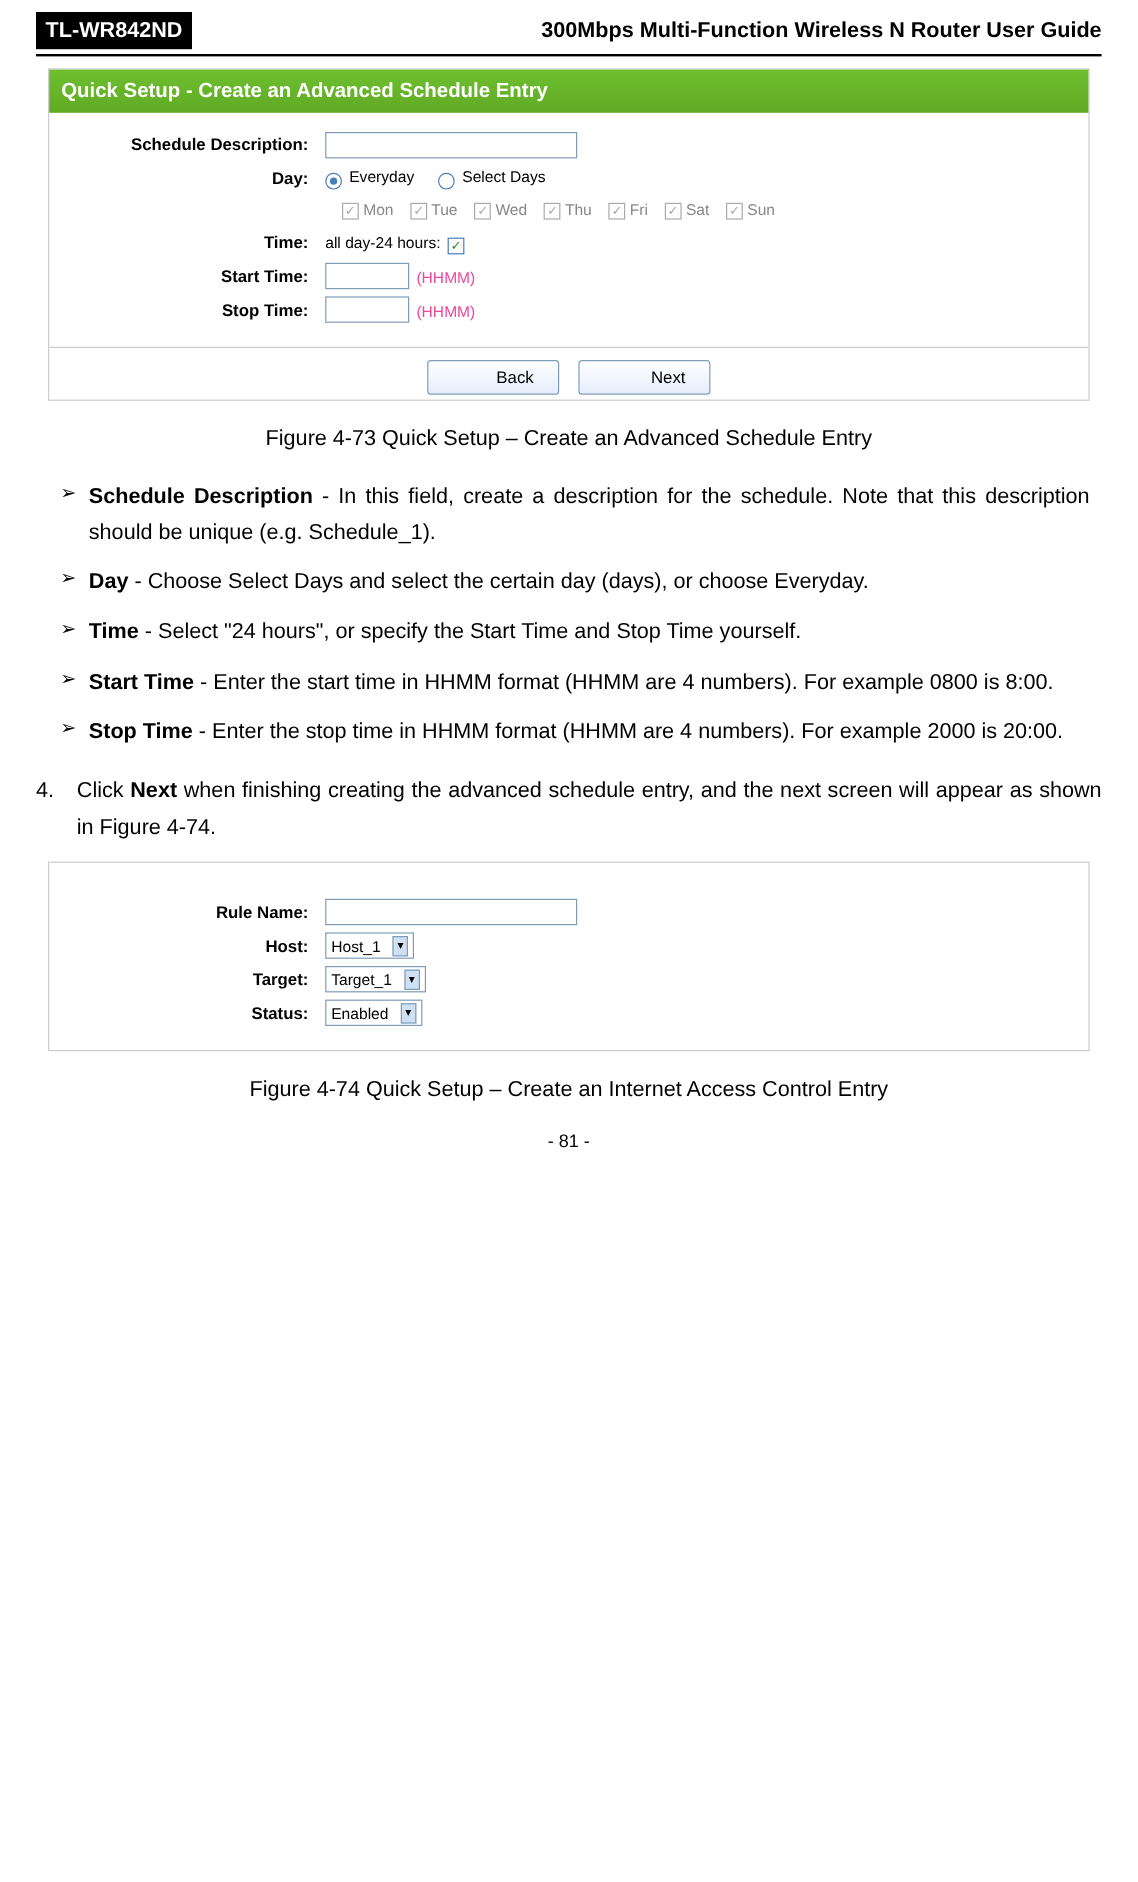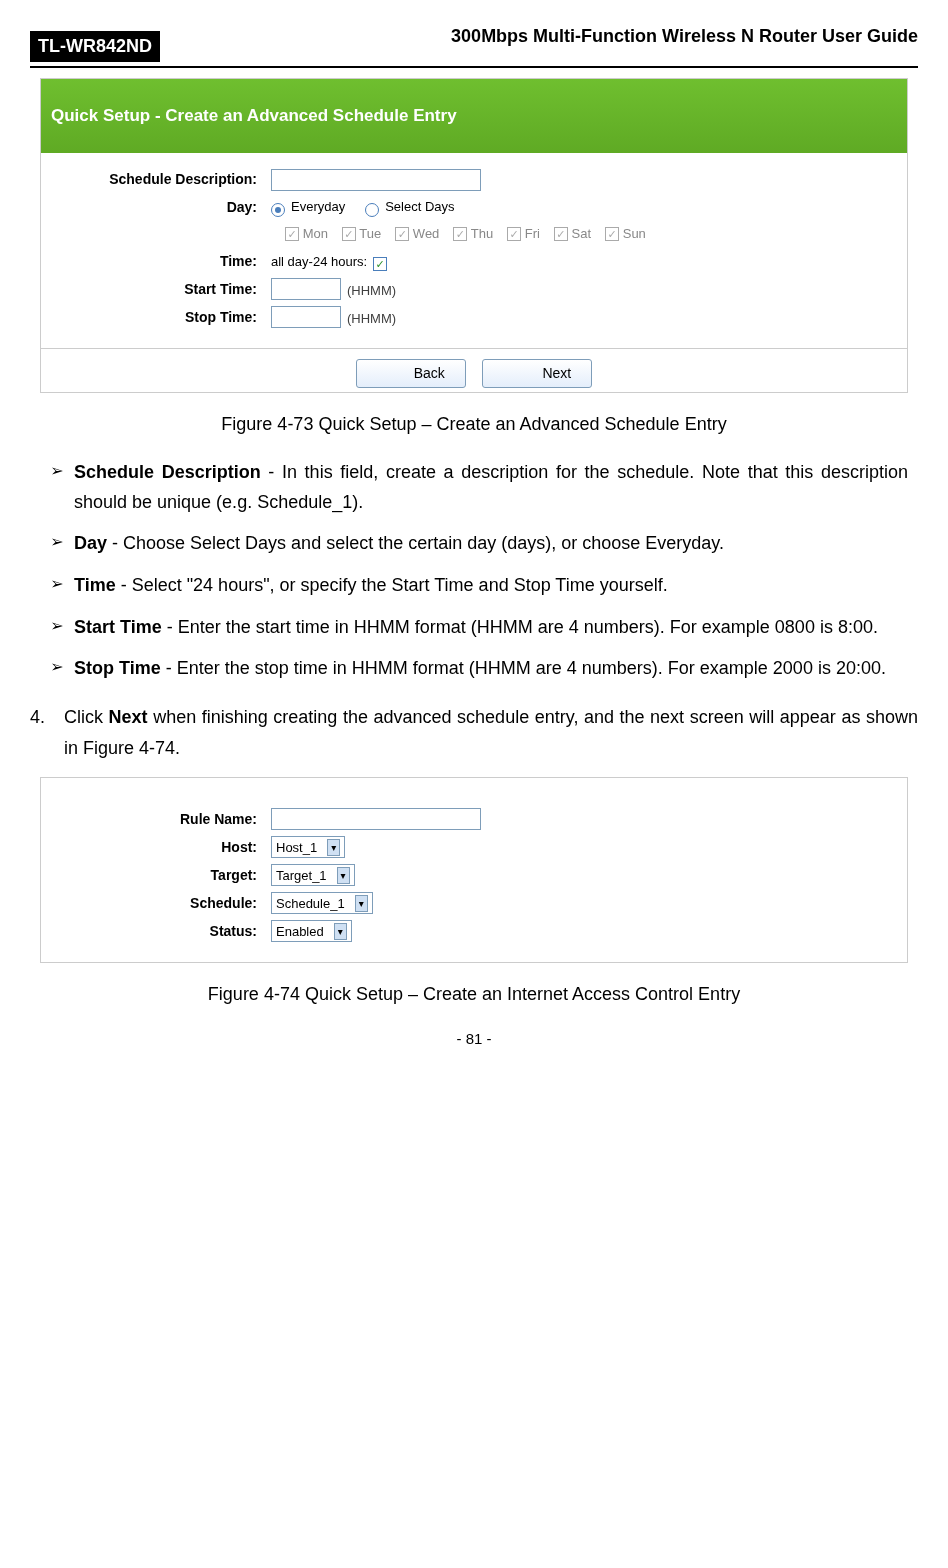--- a/index.html
+++ b/index.html
@@ -1,23 +1,23 @@
 <!DOCTYPE html>
 <html><head>
 <meta charset="utf-8">
 <style>
 * { box-sizing: border-box; margin: 0; padding: 0; }
 body { font-family: Arial, sans-serif; font-size: 16px; width: 948px; margin: 0 auto; background: #fff; color: #000; padding: 0 30px; line-height: 1.5; }
 .header { display: flex; align-items: center; padding: 10px 0 4px 0; }
-.model-badge { background: #000; color: #fff; font-weight: bold; padding: 2px 8px; font-size: 18px; margin-top: 21px; }
+.model-badge { background: #000; color: #fff; font-weight: bold; padding: 2px 8px; font-size: 18px; }
 .header-title { font-weight: bold; font-size: 18px; margin-left: 6px; flex: 1; text-align: right; }
 .header-rule { border: none; border-top: 2px solid #000; margin-bottom: 10px; }
 
 .ui-panel { border: 1px solid #ccc; background: #fff; margin: 0 10px 18px 10px; }
-.ui-title { background: linear-gradient(#6fbf2f,#5faa24); color: #fff; font-weight: bold; padding: 24px 10px; font-size: 17px; }
+.ui-title { background: linear-gradient(#6fbf2f,#5faa24); color: #fff; font-weight: bold; padding: 5px 10px; font-size: 17px; }
 .ui-body { padding: 10px 30px 14px 30px; font-size: 14px; }
 .note-text { color: #d6008a; font-size: 13px; margin: 8px 0 18px 0; }
 .form-row { display: flex; align-items: center; margin: 6px 0; }
 .form-label { width: 200px; text-align: right; font-weight: bold; padding-right: 14px; font-size: 14px; }
 .form-ctrl { display: flex; align-items: flex-end; gap: 6px; font-size: 13px; }
 .txt { border: 1px solid #7e9db9; height: 22px; background: #fff; }
 .txt-wide { width: 210px; }
 .txt-narrow { width: 70px; }
 .radio-dot { display:inline-flex; width:14px; height:14px; border:1px solid #4a7ebb; border-radius:50%; align-items:center; justify-content:center; }
 .radio-dot.checked::after { content:""; width:6px; height:6px; background:#4a7ebb; border-radius:50%; }
@@ -34,21 +34,21 @@
 .fig-caption { text-align:center; font-size:18px; margin: 6px 0 20px 0; }
 .bullet-list { margin: 0 10px 18px 10px; }
 .bullet-item { display:flex; margin: 8px 0 12px 0; font-size:18px; line-height:1.65; }
 .bullet-mark { width: 34px; text-align:center; font-size:16px; }
 .bullet-text { flex:1; text-align: justify; }
 .bullet-text b { font-weight:bold; }
 .num-item { display:flex; margin: 10px 0 14px 0; font-size:18px; line-height:1.7; }
 .num-mark { width: 34px; }
 .num-text { flex:1; text-align: justify; }
 .page-num { text-align:center; font-size:15px; margin-top:14px; }
-.greyish { color:#404040; }
+.greyish { color:#ec4899; }
 </style>
 </head>
 <body>
 
 <div class="header">
   <span class="model-badge">TL-WR842ND</span>
   <span class="header-title">300Mbps Multi-Function Wireless N Router User Guide</span>
 </div>
 <hr class="header-rule">
 
@@ -158,26 +158,20 @@
           <span class="sel">Host_1</span>
         </div>
     </div>
     <div class="form-row">
       <div class="form-label">Target:</div>
       <div class="form-ctrl">
           <span class="sel">Target_1</span>
         </div>
     </div>
     <div class="form-row">
-      <div class="form-label">Schedule:</div>
-      <div class="form-ctrl">
-          <span class="sel">Schedule_1</span>
-        </div>
-    </div>
-    <div class="form-row">
       <div class="form-label">Status:</div>
       <div class="form-ctrl">
           <span class="sel">Enabled</span>
         </div>
     </div>
   </div>
 </div>
 
 <div class="fig-caption">Figure 4-74    Quick Setup – Create an Internet Access Control Entry</div>
 

